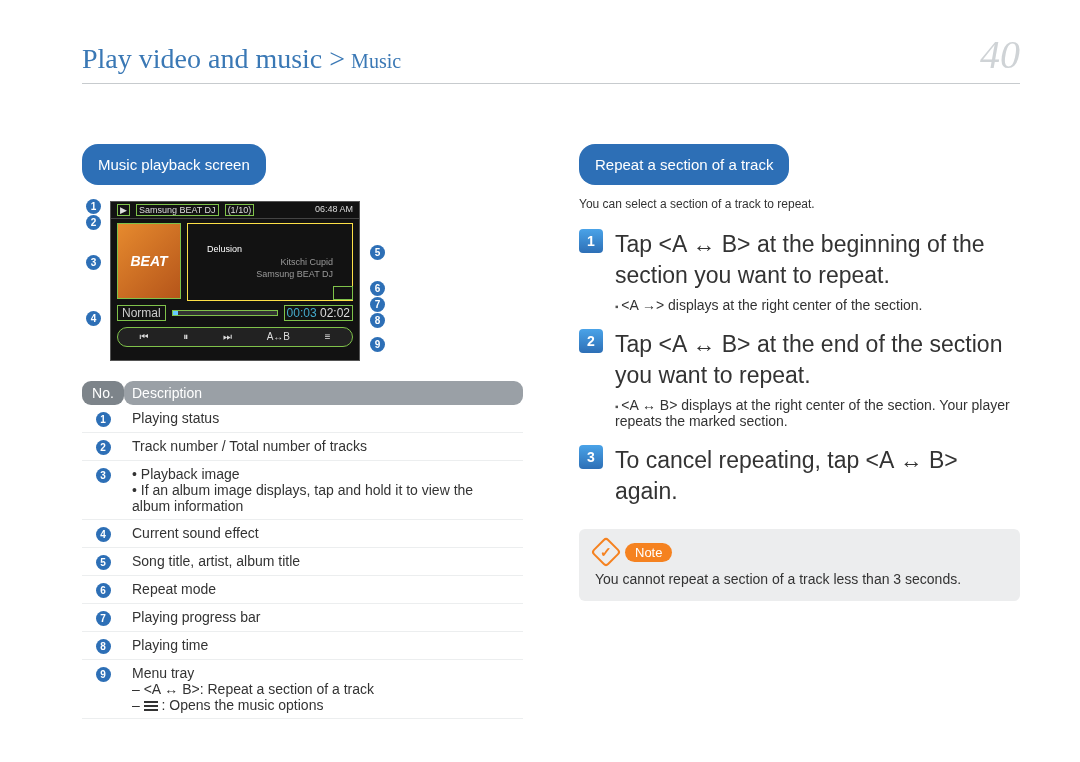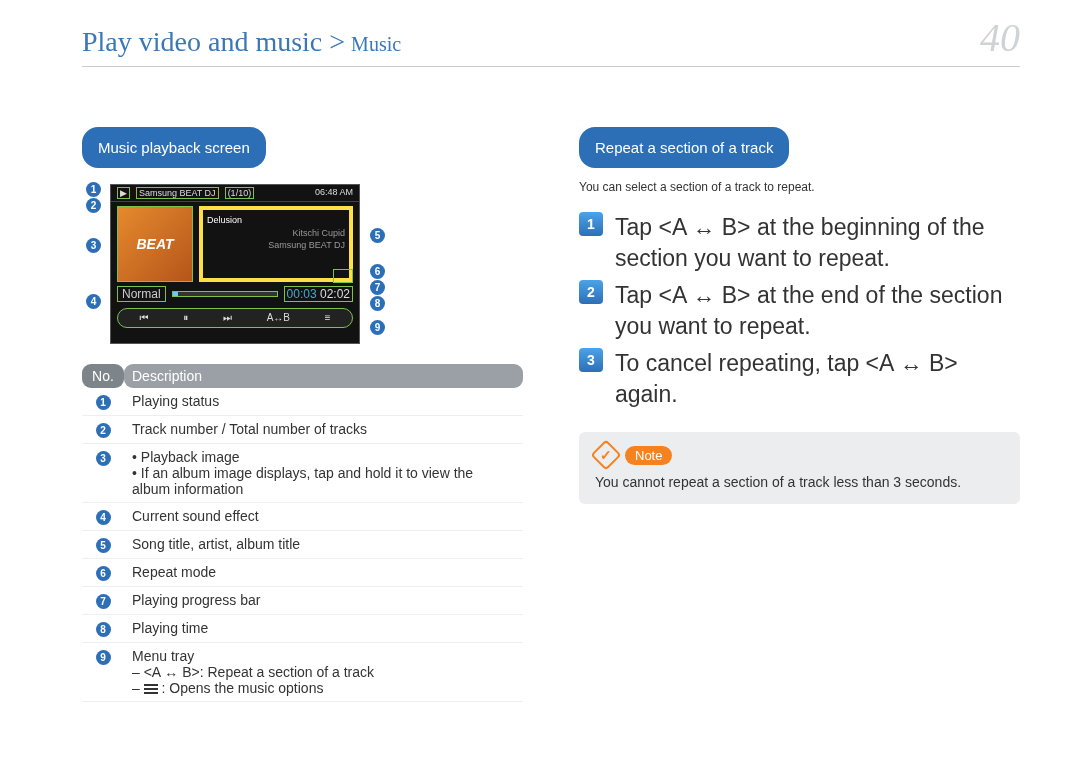--- a/index.html
+++ b/index.html
@@ -9,20 +9,21 @@
     font-family: Arial, Helvetica, sans-serif;
     background: #fff;
     color: #333;
     position: relative;
     overflow: hidden;
   }
   .hdr {
     display: flex;
     align-items: baseline;
     padding: 18px 60px 8px 82px;
+    margin-top: 17px;
   }
   .hdr-main {
     font-family: Georgia, 'Times New Roman', serif;
     font-size: 28px;
     color: #3a78b5;
     font-weight: normal;
   }
   .hdr-sub {
     font-family: Georgia, serif;
     font-size: 20px;
@@ -77,27 +78,27 @@
   .shot .topbar {
     display:flex; justify-content: space-between;
     padding: 2px 6px;
     border-bottom:1px solid #444;
     font-size:9px;
   }
   .shot .topbar .left { display:flex; gap:6px; align-items:center;}
   .gr { border:1px solid #7fc24a; padding:0 2px; }
   .shot .mid { display:flex; padding:4px 6px; gap:6px; }
   .albumart {
-    width:76px; height:76px;
+    width:64px; height:76px;
     background: linear-gradient(135deg,#e68a2e,#b5551a);
     display:flex; align-items:center; justify-content:center;
     font-style: italic; font-weight:bold; font-size:14px; color:#fff;
     border:1px solid #7fc24a;
   }
-  .tracks { flex:1; border:4px solid #fde047; padding:4px; font-size:9px; line-height:1.4;}
+  .tracks { flex:1; border:1px solid #fde047; padding:19px; font-size:9px; line-height:1.4;}
   .tracks .sel { color:#fff; }
   .tracks .dim { color:#999;text-align:right; }
   .progress { display:flex; align-items:center; gap:6px; padding:0 6px; font-size:12px;}
   .progress .mode { border:1px solid #7fc24a; padding:0 4px; color:#ccc;}
   .progress .bar { flex:1; height:6px; background:#333; position:relative; border:1px solid #7fc24a;}
   .progress .bar::before{content:"";position:absolute;left:0;top:0;height:100%;width:5%;background:#6cf;}
   .progress .times { border:1px solid #7fc24a; padding:0 2px; }
   .menutray {
     margin:6px 6px 0 6px;
     border:1px solid #7fc24a;
@@ -288,25 +289,31 @@
   </div>
 
   <div class="col">
     <div class="pill">Repeat a section of a track</div>
     <div class="intro">You can select a section of a track to repeat.</div>
 
     <div class="step">
       <div class="stepnum">1</div>
       <div class="steptxt">Tap &lt;A ↔ B&gt; at the beginning of the section you want to repeat.</div>
     </div>
+    <ul class="stepsub">
+        <li>&lt;A →&gt; displays at the right center of the section.</li>
+      </ul>
 
     <div class="step">
       <div class="stepnum">2</div>
       <div class="steptxt">Tap &lt;A ↔ B&gt; at the end of the section you want to repeat.</div>
     </div>
+    <ul class="stepsub">
+        <li>&lt;A ↔ B&gt; displays at the right center of the section. Your player repeats the marked section.</li>
+      </ul>
 
     <div class="step">
       <div class="stepnum">3</div>
       <div class="steptxt">To cancel repeating, tap &lt;A ↔ B&gt; again.</div>
     </div>
 
     <div class="notebox">
       <div class="notehdr">
         <div class="noteicon">
             <span>✓</span>

